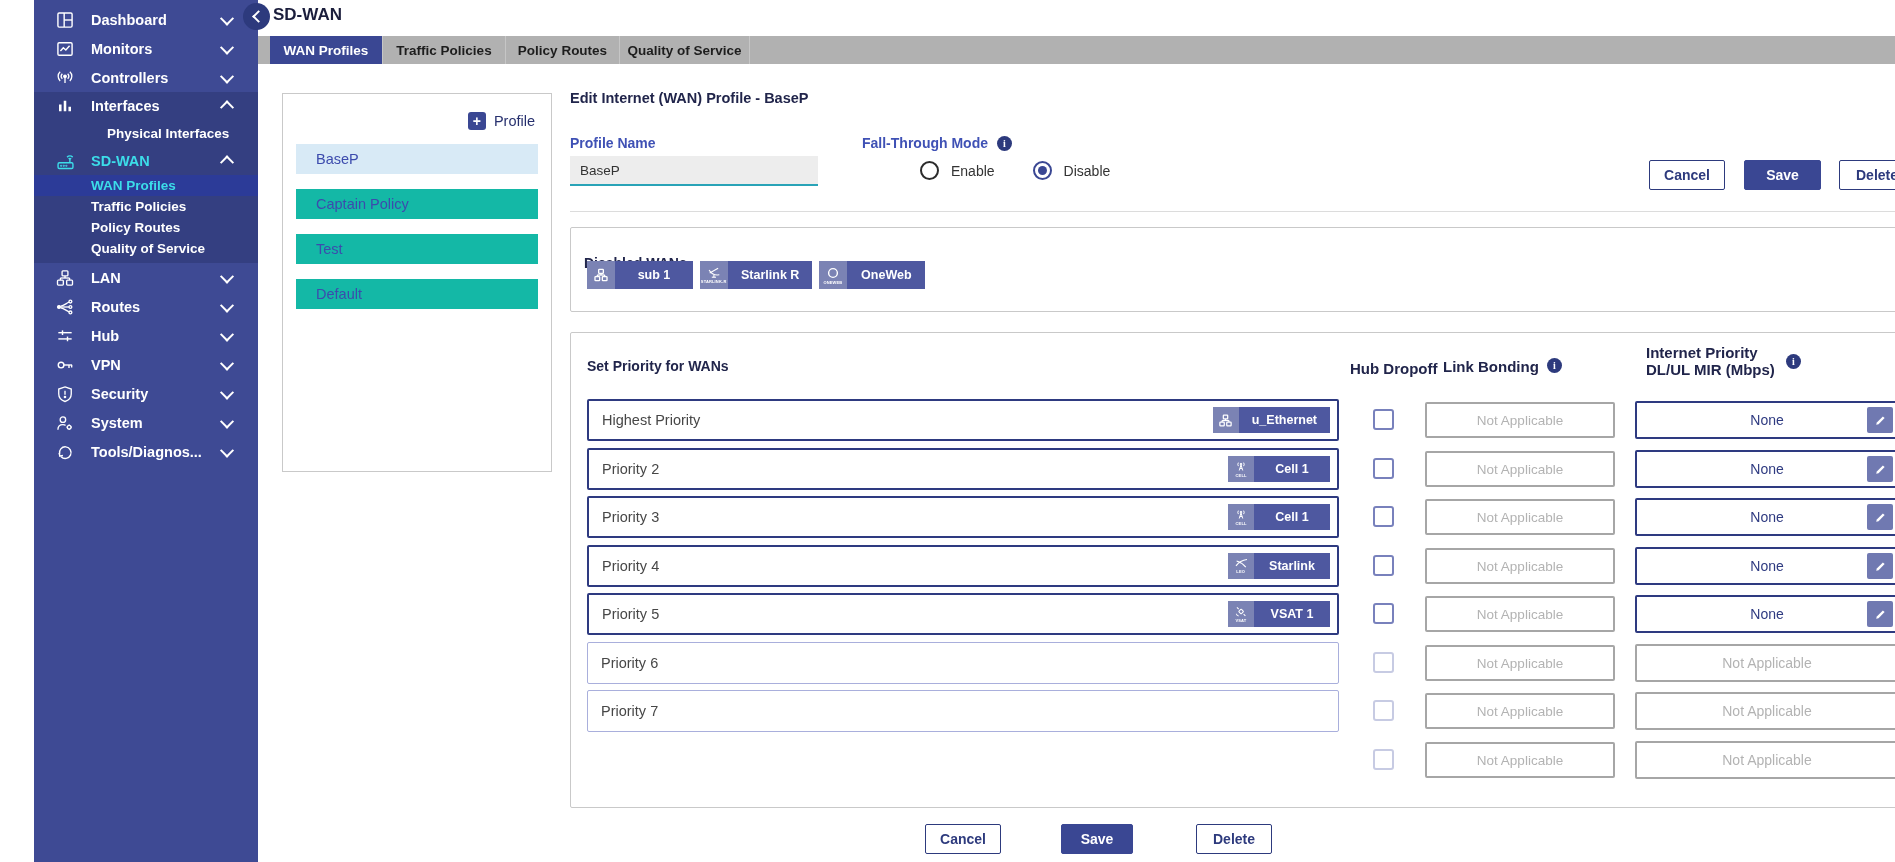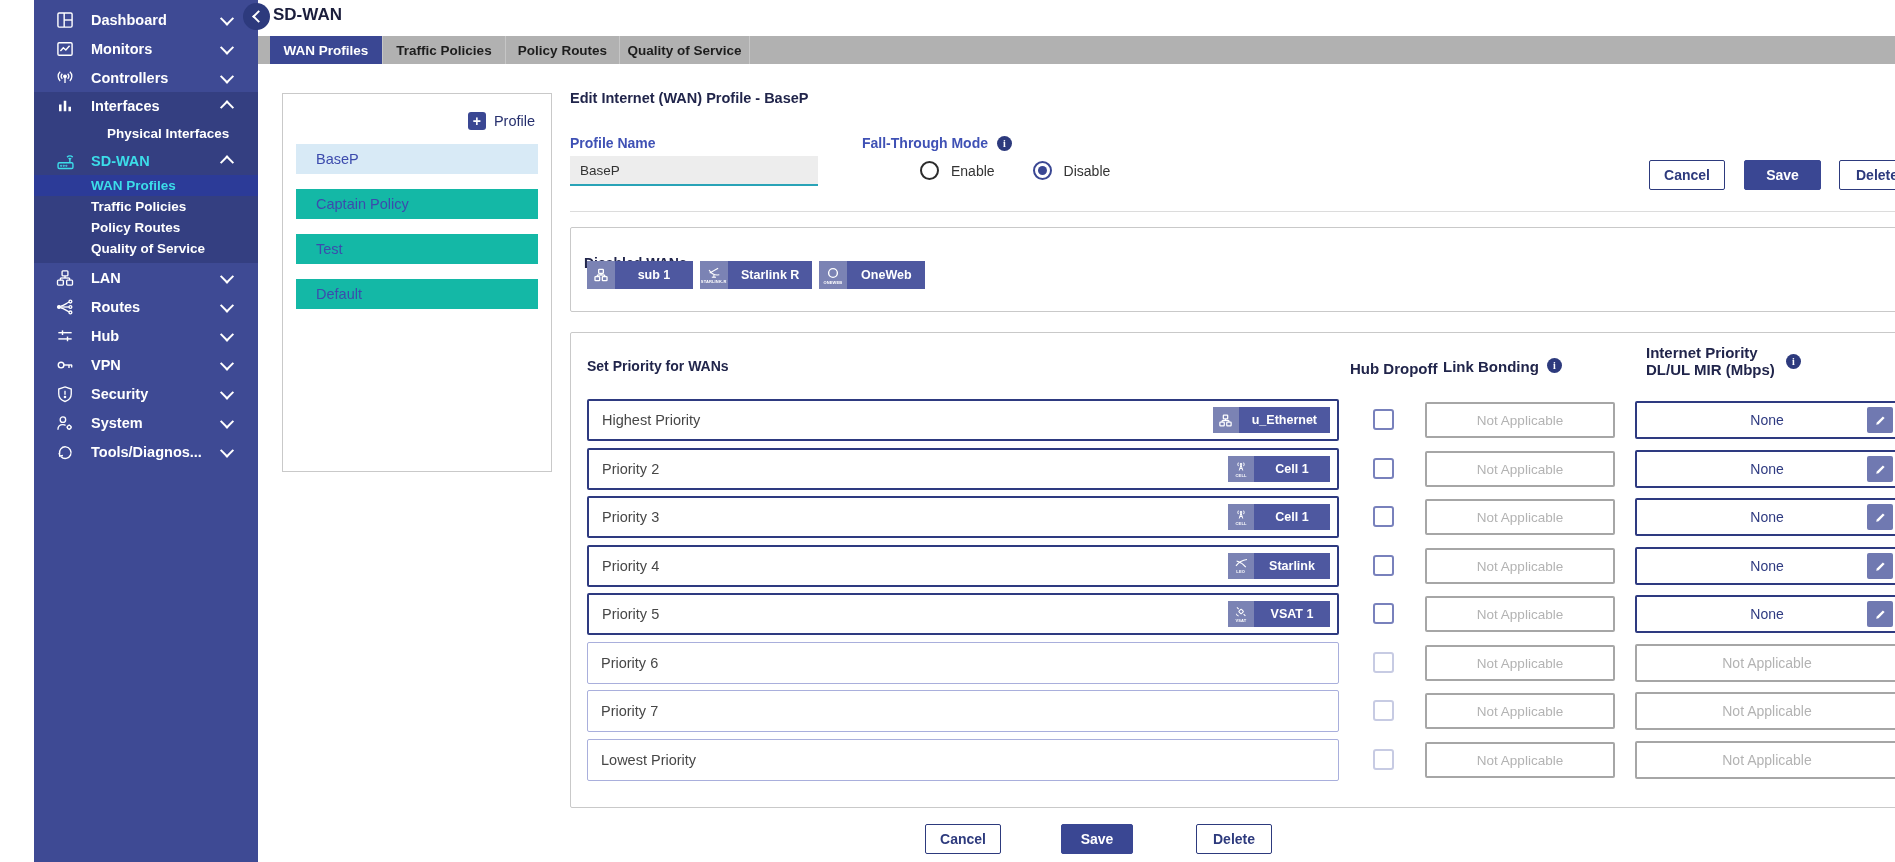--- a/index.html
+++ b/index.html
@@ -552,23 +552,20 @@
     <div class="prow dim" style="top:357px">
       <div class="rbox">
         <span class="rbox-label">Priority 7</span>
       </div>
       <div class="cb"></div>
       <div class="na">Not Applicable</div>
       <div class="ip">Not Applicable</div>
     </div>
 
     <div class="prow dim" style="top:406px">
-      <div class="rbox">
-        <span class="rbox-label">Lowest Priority</span>
-      </div>
       <div class="cb"></div>
       <div class="na">Not Applicable</div>
       <div class="ip">Not Applicable</div>
     </div>
   </div>
 
   <div class="btn outline" style="left:891px;top:824px;width:76px">Cancel</div>
   <div class="btn primary" style="left:1027px;top:824px;width:72px">Save</div>
   <div class="btn outline" style="left:1162px;top:824px;width:76px">Delete</div>
 

